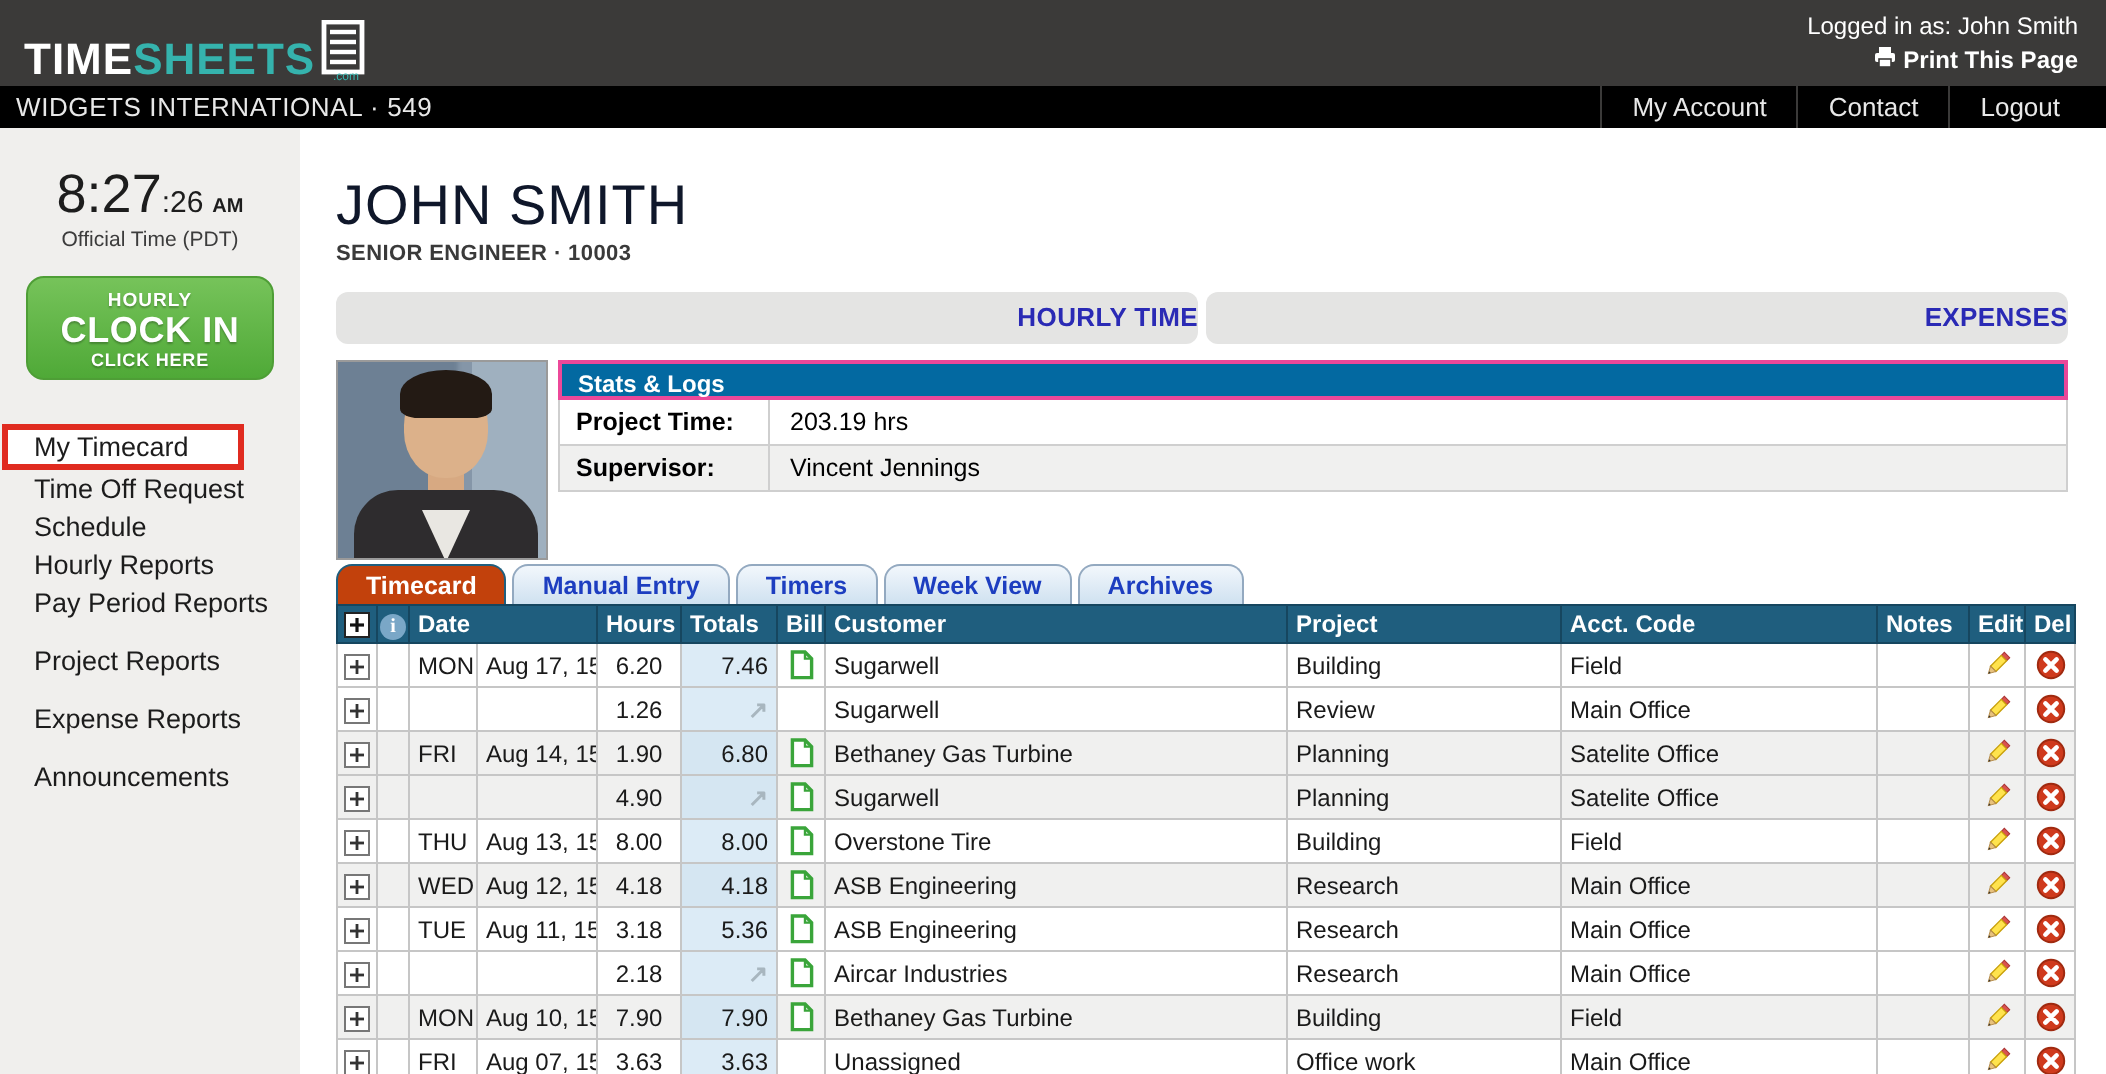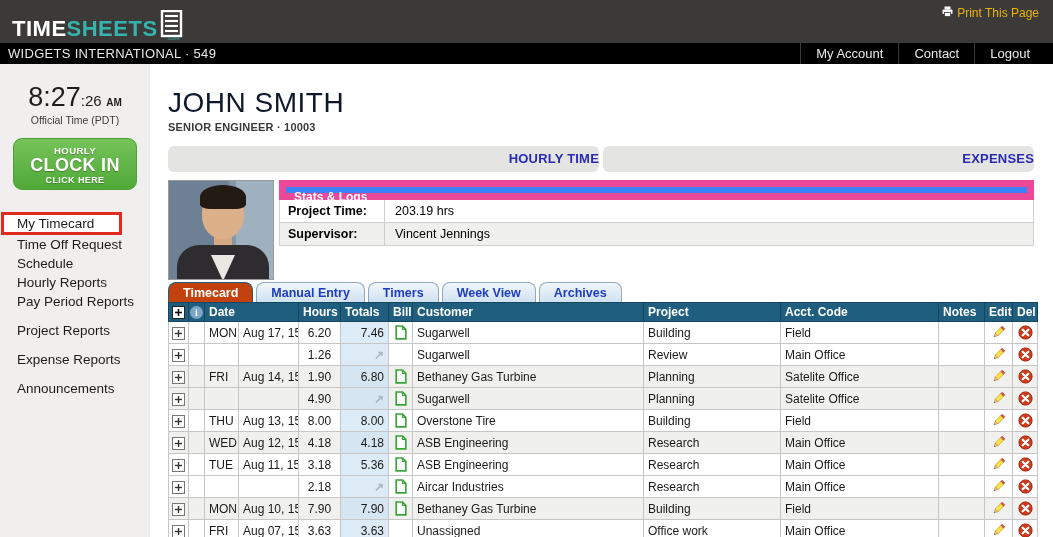--- a/index.html
+++ b/index.html
@@ -7,21 +7,21 @@
   body { font-family:"Liberation Sans", sans-serif; background:#fff; position:relative; }
 
   
   .topbar { position:absolute; left:0; top:0; width:1053px; height:43px; background:#3b3a39; }
   .logo { position:absolute; left:12px; top:7px; display:flex; align-items:flex-end; }
   .logo-text { font-size:22px; font-weight:bold; letter-spacing:.5px; line-height:26px; }
   .logo-time { color:#fff; }
   .logo-sheets { color:#35b3ad; }
   .logo-doc { margin-left:2px; position:relative; top:3px; }
   .top-right { position:absolute; right:14px; top:5px; text-align:right; color:#fff; font-size:12px; line-height:17px; }
-  .print-line { display:inline-flex; align-items:flex-start; gap:4px; color:#eab308; }
+  .print-line { display:inline-flex; align-items:flex-start; gap:4px; color:#ffffff;font-weight:bold; }
 
   
   .navbar { position:absolute; left:0; top:43px; width:1053px; height:21px; background:#000000; color:#e8e8e8; font-size:13px; }
   .company { position:absolute; left:8px; top:0; line-height:21px; letter-spacing:.3px; }
   .nav-links { position:absolute; right:8px; top:0; display:flex; height:21px; }
   .nav-link { line-height:21px; padding:0 15px; border-left:1px solid #3b3a39; cursor:pointer; }
 
   
   .sidebar { position:absolute; left:0; top:64px; width:150px; height:473px; background:#f0efed; }
   .clock { text-align:center; margin-top:18px; color:#1d1d1d; }
@@ -53,22 +53,22 @@
   .stats-row { margin-top:8px; display:flex; width:866px; height:100px; }
   .photo { width:106px; height:100px; border:1px solid #9a9a9a; background:#8596a8; position:relative; overflow:hidden; flex:none; }
   .photo .bg1 { position:absolute; left:-10px; top:-8px; width:70px; height:120px; background:#6d8094; filter:blur(1px); }
   .photo .bg2 { position:absolute; right:-8px; top:-5px; width:45px; height:115px; background:#9fb0bf; }
   .photo .suit { position:absolute; left:8px; bottom:-18px; width:92px; height:52px; background:#2e2c2e; border-radius:22px 22px 0 0; }
   .photo .shirt { position:absolute; left:42px; bottom:-2px; width:24px; height:26px; background:#e9e7e2; clip-path:polygon(50% 100%,0 0,100% 0); }
   .photo .neck { position:absolute; left:45px; top:52px; width:18px; height:16px; background:#d7a982; }
   .photo .head { position:absolute; left:33px; top:10px; width:42px; height:48px; background:#dcb18a; border-radius:45% 45% 48% 48%; }
   .photo .hair { position:absolute; left:31px; top:4px; width:46px; height:24px; background:#231a14; border-radius:50% 50% 20% 20%; }
   .stats-panel { flex:1; margin-left:5px; font-size:12.5px; }
-  .stats-header { background:#3b82f6; color:#fff; font-weight:bold; font-size:12px; height:20px; line-height:20px; padding-left:8px;
-    border:7px solid #ec4899; }
+  .stats-header { background:#0369a1; color:#fff; font-weight:bold; font-size:12px; height:20px; line-height:20px; padding-left:8px;
+    border:2px solid #ec4899; }
   .stats-line { display:flex; height:23px; line-height:22px; border:1px solid #cfcfcf; border-top:none; background:#fff; }
   .stats-line.shaded { background:#f0f0ef; }
   .stats-label { width:105px; font-weight:bold; padding-left:8px; border-right:1px solid #cfcfcf; flex:none; }
   .stats-value { padding-left:10px; }
 
   .tc-tabs { margin-top:2px; display:flex; gap:3px; height:20px; align-items:flex-end; }
   .tc-tab { height:20px; line-height:20px; padding:0 14px; border-radius:8px 8px 0 0; font-size:12.5px; font-weight:bold;
     background:linear-gradient(#f2f7fc,#cfe1f0); border:1px solid #93a9c0; border-bottom:none; color:#1d3ec0; cursor:pointer; }
   .tc-tab.active { background:#c2410c; border-color:#1f5e7e; color:#fff; }
 
@@ -101,20 +101,21 @@
         <rect x="2" y="1" width="19" height="25" fill="none" stroke="#fff" stroke-width="2.4"></rect>
         <line x1="5" y1="6" x2="18" y2="6" stroke="#fff" stroke-width="2.2"></line>
         <line x1="5" y1="11" x2="18" y2="11" stroke="#fff" stroke-width="2.2"></line>
         <line x1="5" y1="16" x2="18" y2="16" stroke="#fff" stroke-width="2.2"></line>
         <line x1="5" y1="21" x2="18" y2="21" stroke="#fff" stroke-width="2.2"></line>
         <text x="13" y="30" font-size="6" fill="#35b3ad" text-anchor="middle" font-family="Liberation Sans, sans-serif">.com</text>
       </svg>
     </span>
   </div>
   <div class="top-right">
+    <div>Logged in as: John Smith</div>
     <div class="print-line">
       <span>
         <svg width="11" height="11" viewBox="0 0 11 11">
           <rect x="2.5" y="0.5" width="6" height="3" fill="#fff"></rect>
           <rect x="0.5" y="3.5" width="10" height="4.5" rx="1" fill="#fff"></rect>
           <rect x="2.5" y="6.5" width="6" height="4" fill="#fff" stroke="#3b3a39" stroke-width="0.8"></rect>
         </svg>
       </span>
       <span>Print This Page</span>
     </div>

